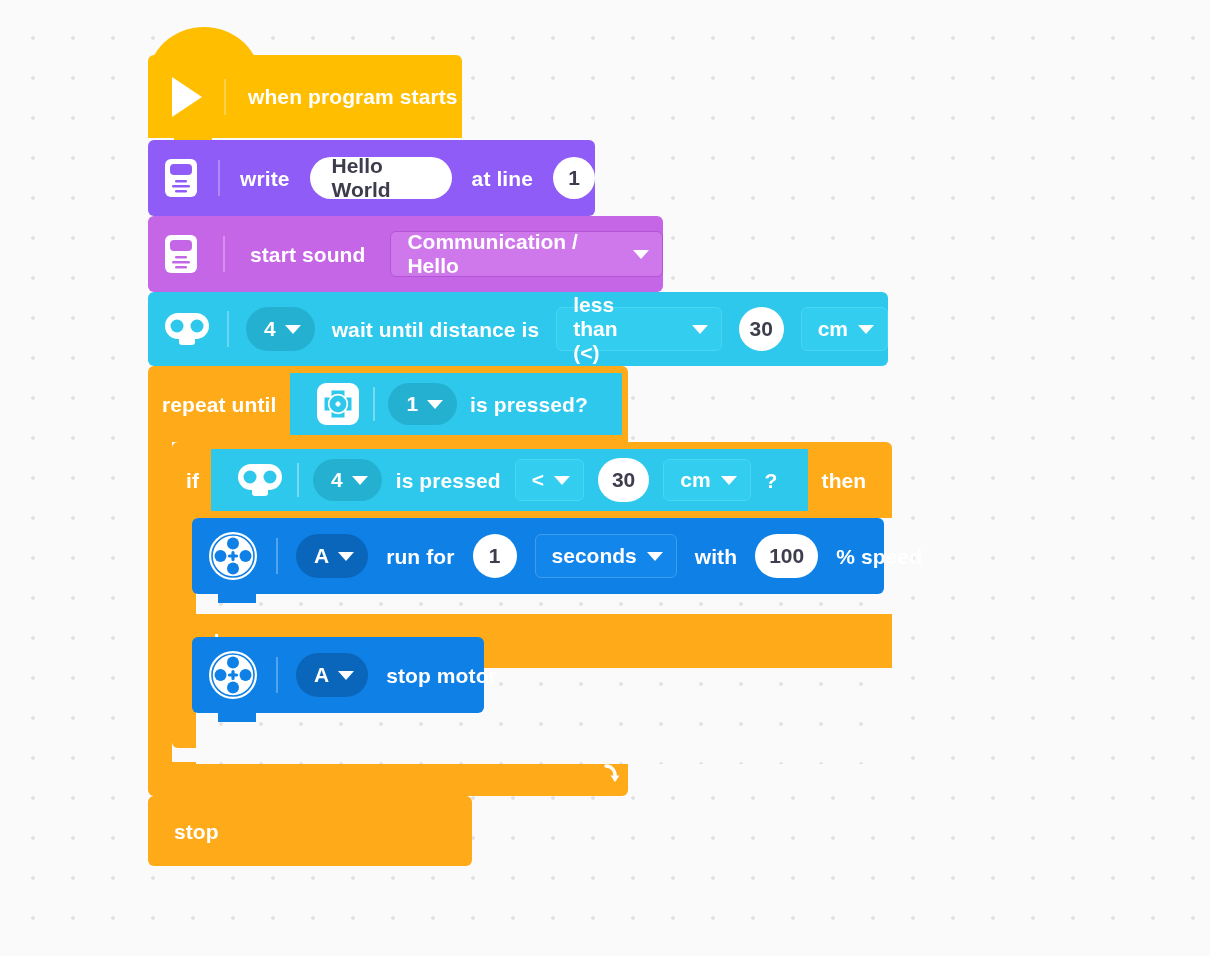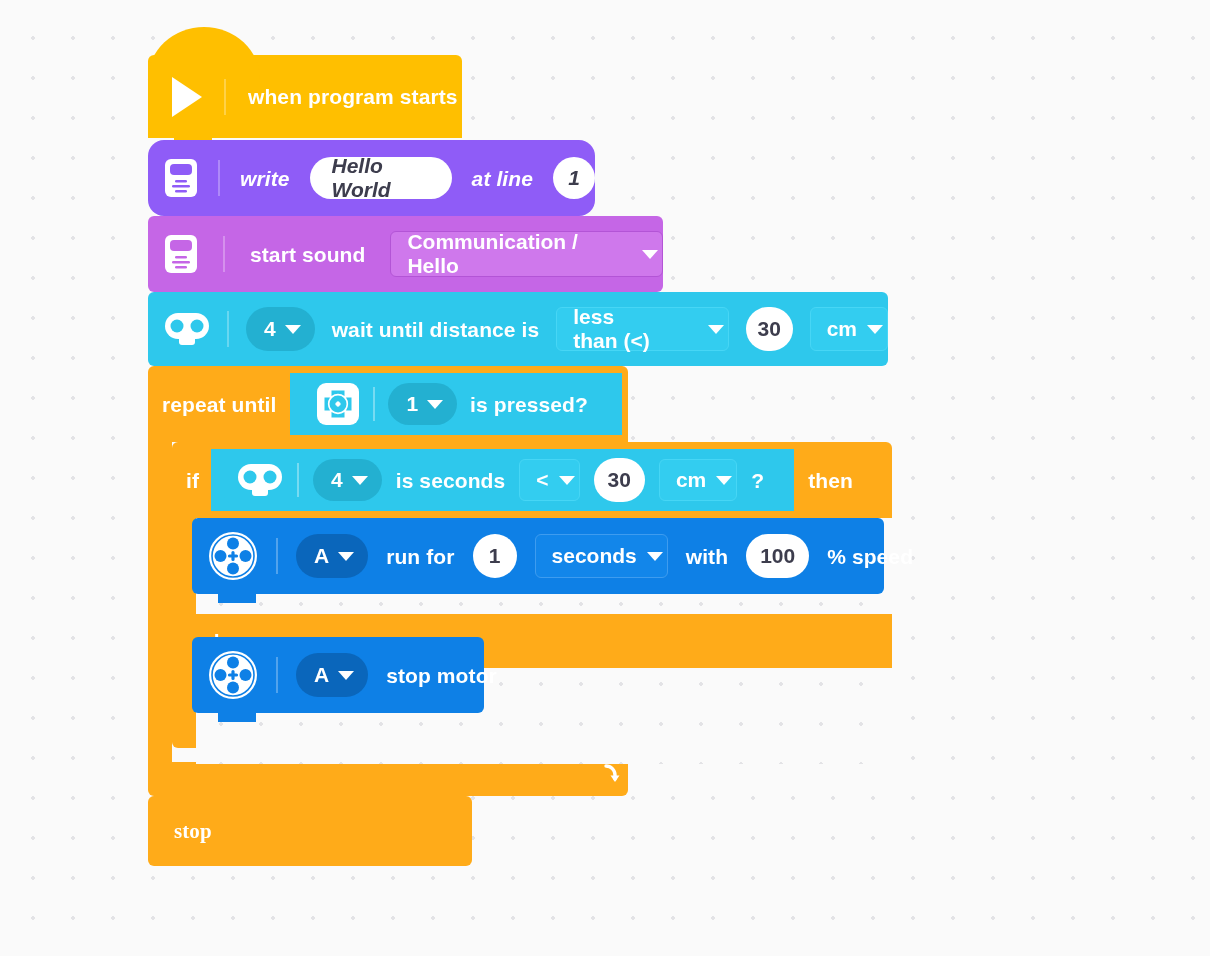--- a/index.html
+++ b/index.html
@@ -49,21 +49,21 @@
     height: 44px;
     padding: 0 14px 0 18px;
     display: flex; align-items: center; gap: 9px;
     color: #fff; font-size: 21px; font-weight: bold;
     box-sizing: border-box;
   }
   
   .ddrect {
     border-radius: 6px;
     height: 44px;
-    padding: 0 4px 0 16px;
+    padding: 0 13px 0 16px;
     display: flex; align-items: center; gap: 10px;
     color: #fff; font-size: 21px; font-weight: bold;
     box-sizing: border-box;
   }
   .caret {
     width: 0; height: 0;
     border-left: 8px solid transparent;
     border-right: 8px solid transparent;
     border-top: 9px solid #fff;
     flex: none;
@@ -105,22 +105,22 @@
   .notch::before {
     content:''; position:absolute; left:0; top:0; width:38px; height:10px;
     border-radius: 0 0 9px 9px;
     background: inherit;
   }
 
   
   #b-write {
     position:absolute; left:148px; top:140px;
     width: 447px; height: 76px;
-    background:#8f5cf7; border-radius:16px;
-    display:flex; align-items:center;font-style:italic;
+    background:#8f5cf7; border-radius:6px;
+    display:flex; align-items:center;
   }
   
   #b-sound {
     position:absolute; left:148px; top:216px;
     width: 515px; height: 76px;
     background:#c566e6; border-radius:6px;
     display:flex; align-items:center;
   }
   
   #b-wait {
@@ -366,21 +366,21 @@
               <rect x="1" y="1" width="44" height="26" rx="13" fill="#ffffff"></rect>
               <circle cx="13" cy="14" r="6.5" fill="#2ec8ec"></circle>
               <circle cx="33" cy="14" r="6.5" fill="#2ec8ec"></circle>
             </svg>
           </span>
           <span class="divider" style="height:34px;background:rgba(255,255,255,0.35);"></span>
           <span class="ddsolid" style="background:#23b0d1;height:42px;">
             <span>4</span>
             <span class="caret"></span>
           </span>
-          <span class="lbl">is seconds</span>
+          <span class="lbl">is pressed</span>
           <span class="ddrect" style="background:#33cdf0;border:1.5px solid #47d6f5;height:42px;">
             <span>&lt;</span>
             <span class="caret"></span>
           </span>
           <span class="oval" style="height:44px;min-width:44px;font-size:21px;">30</span>
           <span class="ddrect" style="background:#33cdf0;border:1.5px solid #47d6f5;height:42px;">
             <span>cm</span>
             <span class="caret"></span>
           </span>
           <span class="lbl">?</span>
@@ -448,16 +448,16 @@
       <span class="ddsolid" style="background:#0a66bb;">
         <span>A</span>
         <span class="caret"></span>
       </span>
       <span class="lbl">stop motor</span>
     </div>
     <div class="notch" style="background:#0e80e6;"></div>
   </div>
 
   <div id="b-stop">
-    <span class="lbl" style="margin-left:12px;font-family:Liberation Serif, serif;">stop</span>
+    <span class="lbl" style="margin-left:12px;">stop</span>
   </div>
 
 </div>
 
 </body></html>

